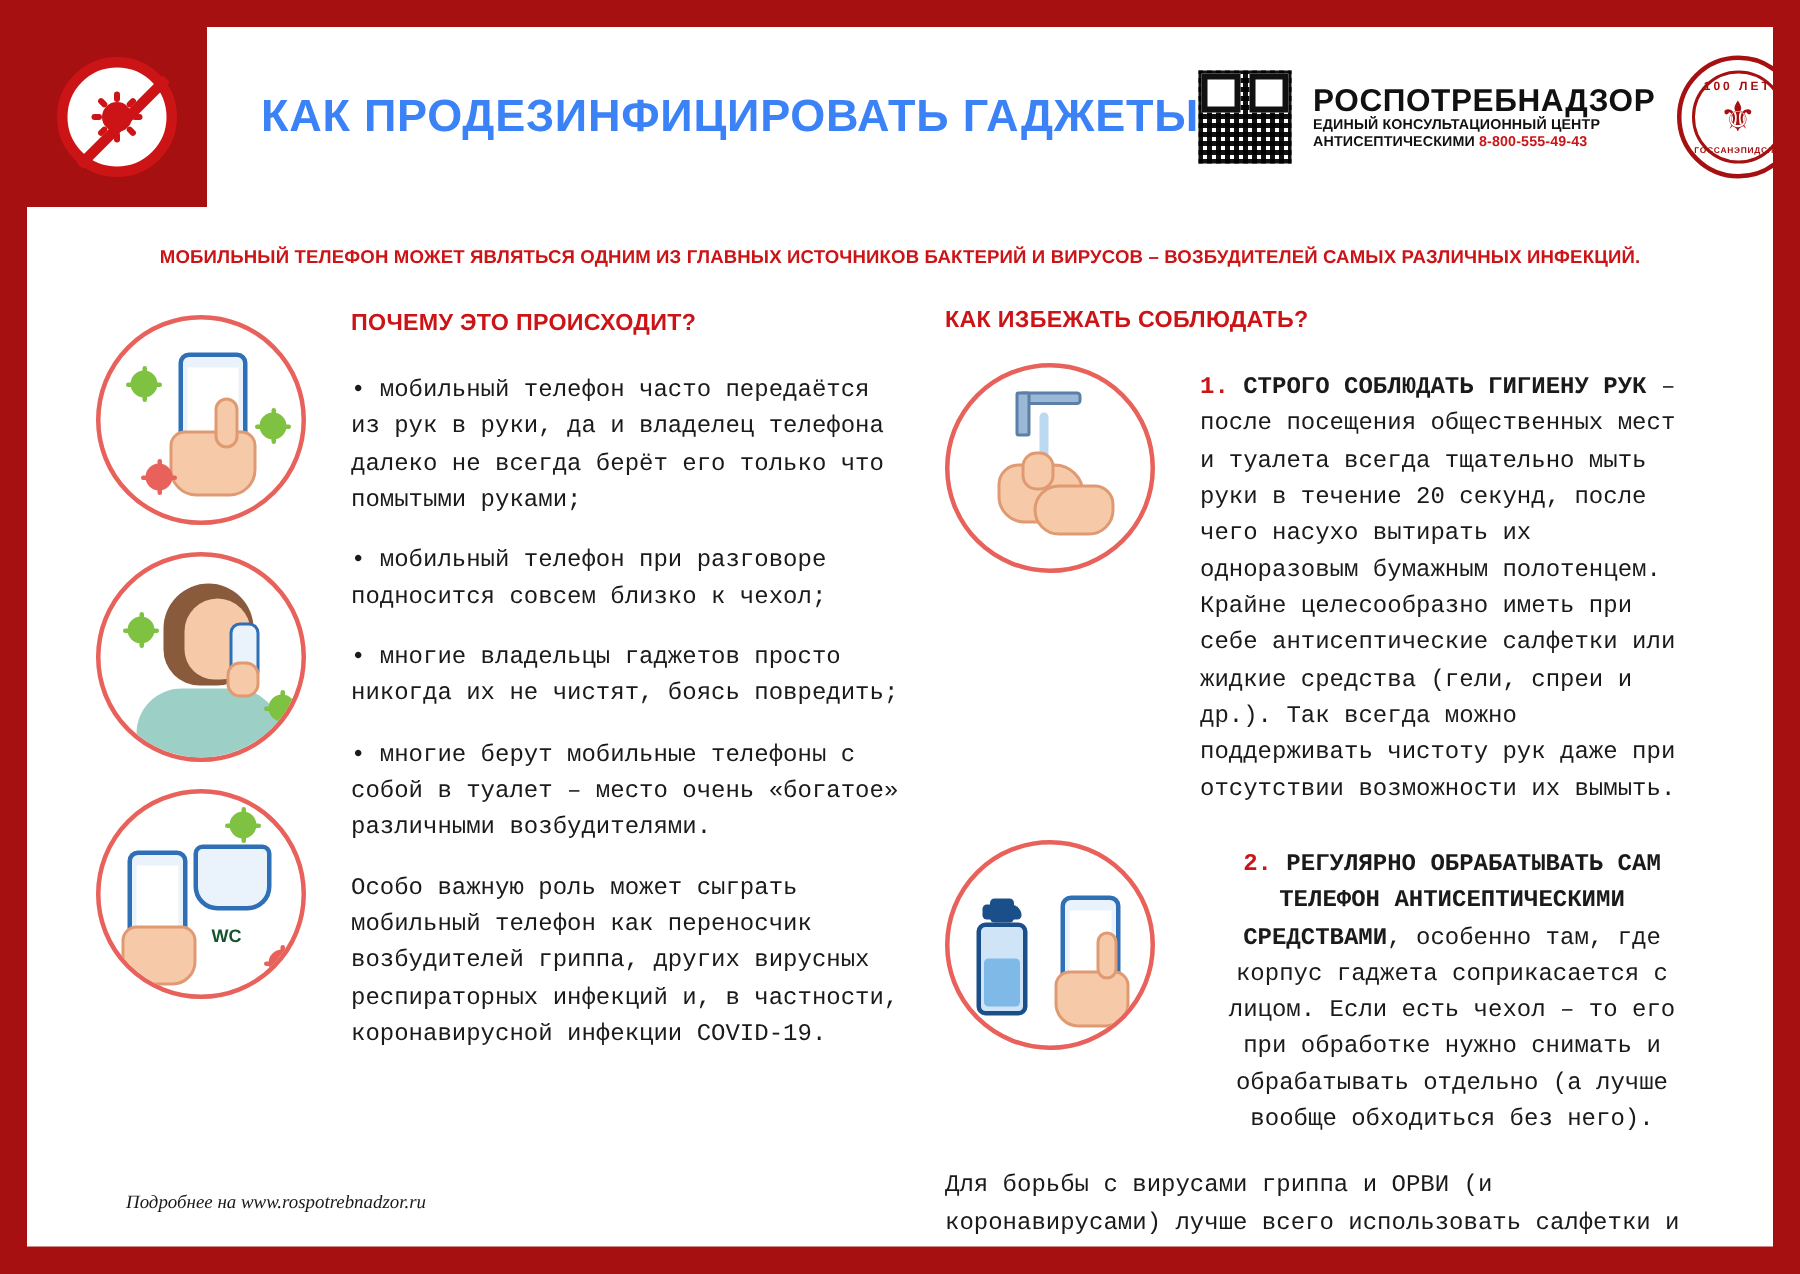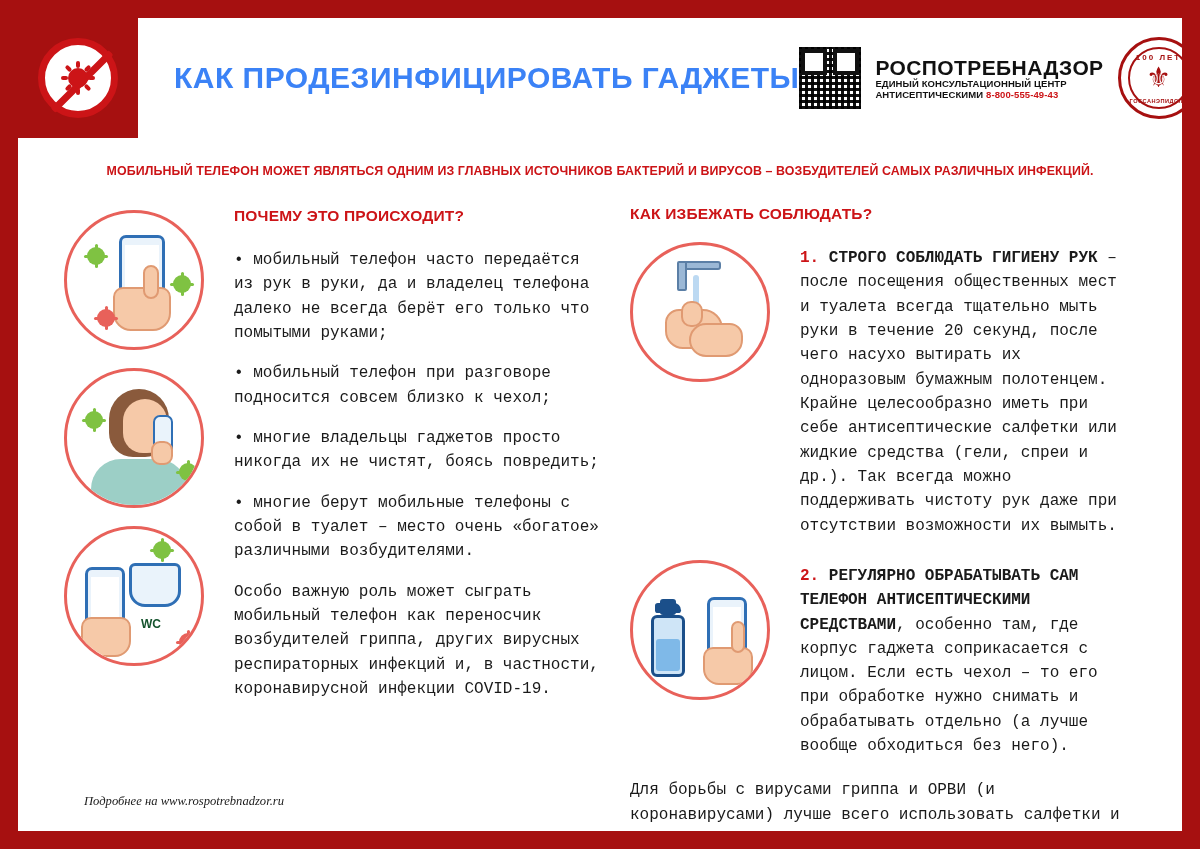--- a/index.html
+++ b/index.html
@@ -512,21 +512,21 @@
             </div>
           </div>
           <div class="right-text">
             <p class="body-p" style="margin-top:4px;">
               <span class="num">1.</span>
               <span class="bold-red-head">СТРОГО СОБЛЮДАТЬ ГИГИЕНУ РУК</span><span> – после посещения общественных мест и туалета всегда тщательно мыть руки в течение 20 секунд, после чего насухо вытирать их одноразовым бумажным полотенцем. Крайне целесообразно иметь при себе антисептические салфетки или жидкие средства (гели, спреи и др.). Так всегда можно поддерживать чистоту рук даже при отсутствии возможности их вымыть.</span>
             </p>
           </div>
         </div>
 
-        <div class="right-block" style="margin-top:22px;">
+        <div class="right-block" style="margin-top:22px;text-align:center;">
           <div class="right-illo-wrap">
             <div class="illo" style="margin-bottom:0;">
               <div class="bottle" style="left:18px; top:52px;"></div>
               <div class="bottle-liquid" style="left:23px; top:76px; width:24px; height:32px;"></div>
               <div class="bottle-neck" style="left:27px; top:36px;"></div>
               <div class="bottle-trigger" style="left:22px; top:40px;"></div>
               <div class="phone-shape" style="left:74px; top:34px; width:40px; height:70px;">
                 <div class="screen"></div>
                   <div class="bar"></div>
               </div>

